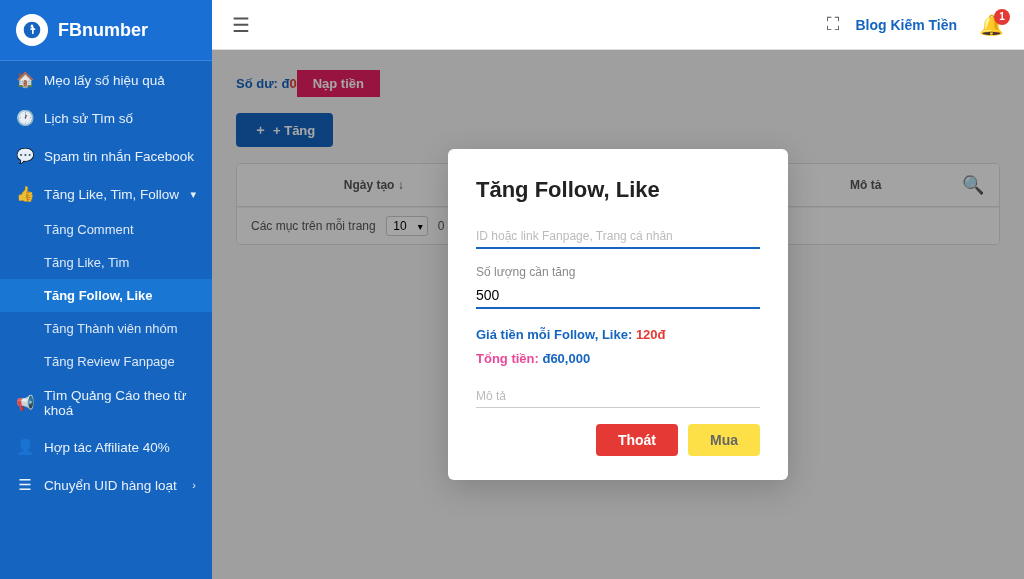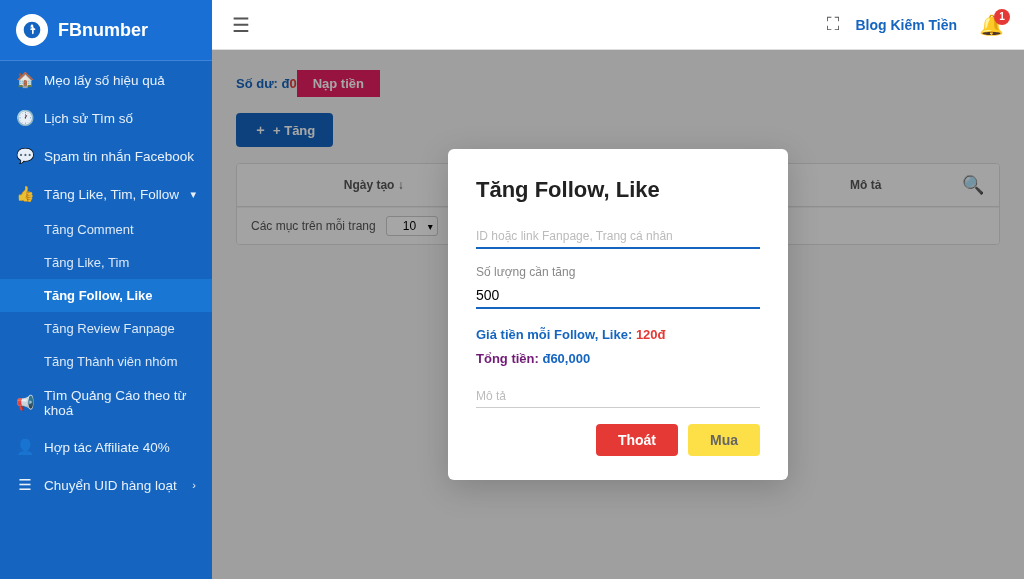--- a/index.html
+++ b/index.html
@@ -132,23 +132,24 @@
       color: #555; font-weight: 600; font-size: 12px; white-space: nowrap;
     }
     .table-footer {
       display: flex; align-items: center;
       padding: 8px 14px; gap: 10px;
       border-top: 1px solid #eee; background: #fafafa;
     }
     .per-page-label { font-size: 12px; color: #555; }
     .per-page-select {
       border: 1px solid #ccc; border-radius: 3px;
-      padding: 2px 20px 2px 16px; font-size: 12px;
+      padding: 2px 20px 2px 6px; font-size: 12px;
       appearance: none; background: white;
       cursor: pointer;
+      text-align: right;
     }
     .per-page-wrap { position: relative; }
     .per-page-wrap::after {
       content: '▾'; position: absolute; right: 5px; top: 50%;
       transform: translateY(-50%); pointer-events: none; font-size: 10px;
     }
     .pagination-info { font-size: 12px; color: #555; }
     .pagination-btn {
       background: none; border: none; cursor: pointer; font-size: 16px; color: #888; padding: 0 4px;
     }
@@ -176,21 +177,21 @@
     .modal-label { font-size: 12px; color: #888; margin-bottom: 4px; display: block; }
     .modal-input {
       width: 100%; border: none; border-bottom: 2px solid #1565c0;
       padding: 4px 0; font-size: 14px; outline: none; background: transparent;
     }
     .modal-input::placeholder { color: #bbb; font-size: 12px; }
     .price-line { font-size: 13px; font-weight: 700; margin-bottom: 2px; }
     .price-label { color: #1565c0; }
     .price-value { color: #e53935; }
     .total-line { font-size: 13px; font-weight: 700; margin-bottom: 16px; }
-    .total-label { color: #701a75; }
+    .total-label { color: #ec4899; }
     .total-value { color: #1565c0; }
     .modal-actions { display: flex; gap: 10px; justify-content: flex-end; margin-top: 8px; }
     .btn-thoat {
       background: #e53935; color: white;
       border: none; border-radius: 4px;
       padding: 8px 22px; font-size: 14px; font-weight: 600; cursor: pointer;
     }
     .btn-mua {
       background: #fde047; color: #666;
       border: none; border-radius: 4px;
@@ -237,24 +238,24 @@
     <div class="nav-sub-item">
       <span>Tăng Comment</span>
     </div>
     <div class="nav-sub-item">
       <span>Tăng Like, Tim</span>
     </div>
     <div class="nav-sub-item active">
       <span>Tăng Follow, Like</span>
     </div>
     <div class="nav-sub-item">
+      <span>Tăng Thành viên nhóm</span>
+    </div>
+    <div class="nav-sub-item">
       <span>Tăng Review Fanpage</span>
-    </div>
-    <div class="nav-sub-item">
-      <span>Tăng Thành viên nhóm</span>
     </div>
     <div class="nav-item">
       <span class="nav-icon">📢</span>
       <span>Tìm Quảng Cáo theo từ khoá</span>
     </div>
     <div class="nav-item">
       <span class="nav-icon">👤</span>
       <span>Hợp tác Affiliate 40%</span>
     </div>
     <div class="nav-item">

